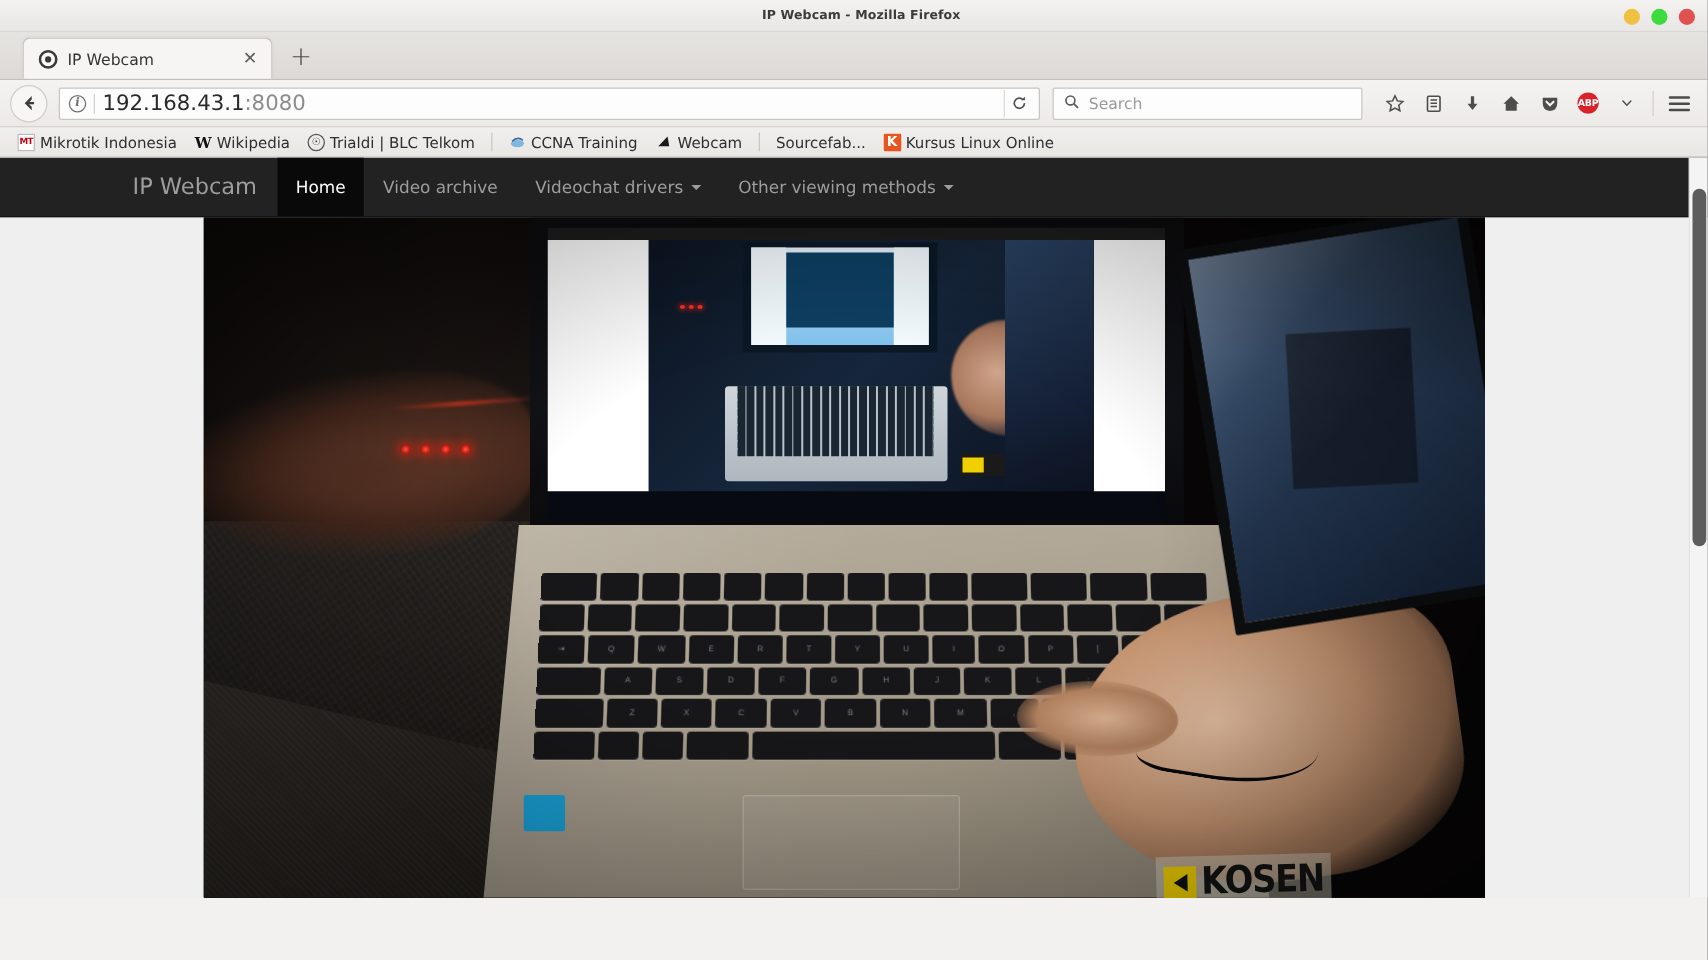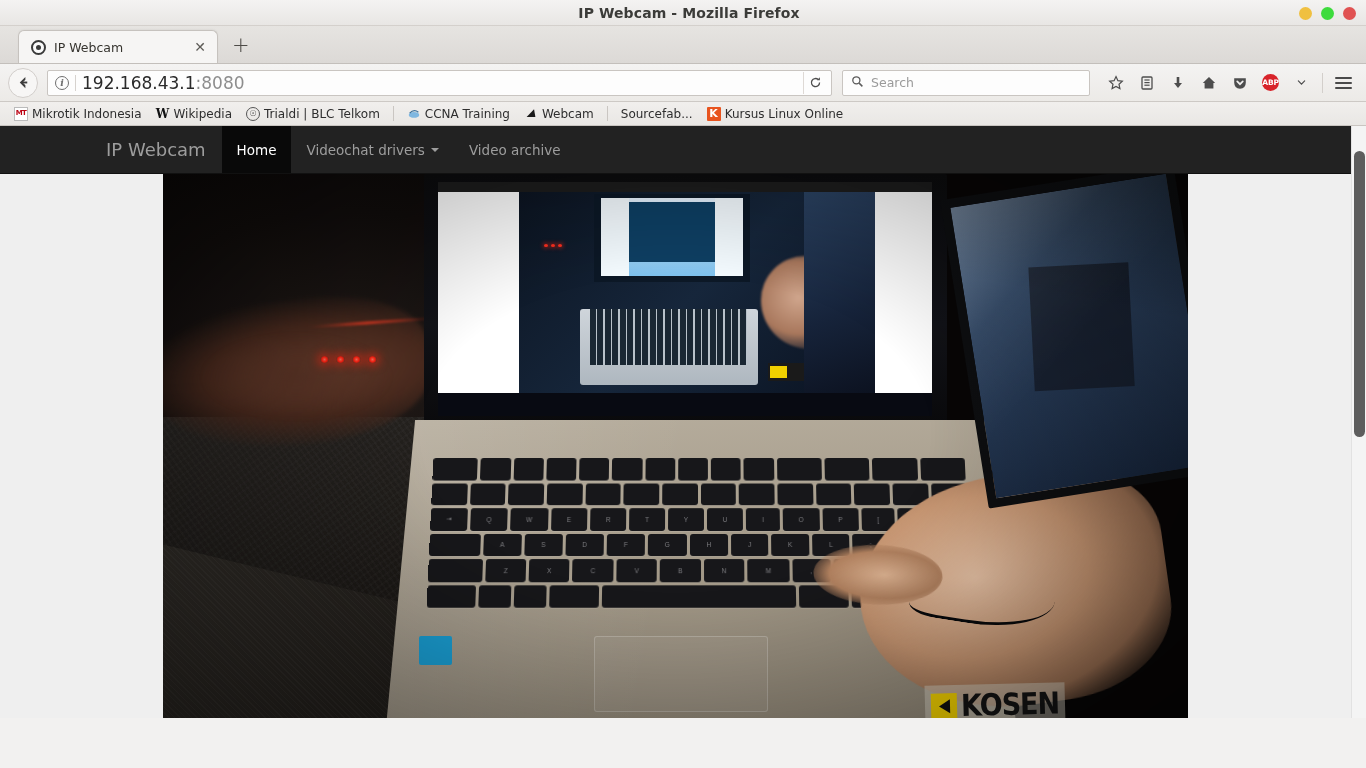--- a/index.html
+++ b/index.html
@@ -12,21 +12,21 @@
 
   
   .titlebar {
     height: 26px;
     background: linear-gradient(#f4f3f2, #e8e6e4);
     border-bottom: 1px solid #d4d0cc;
     display: flex; align-items: center; justify-content: center;
     position: relative;
   }
   .titlebar-text {
-    font-size: 14px; font-weight: bold; color: #3b3b38;
+    font-size: 10px; font-weight: bold; color: #3b3b38;
     letter-spacing: .1px;
     margin-left: 12px;
   }
   .wincontrols {
     position: absolute; right: 10px; top: 0; height: 26px;
     display: flex; align-items: center; gap: 9px;
   }
   .wc { width: 13px; height: 13px; border-radius: 50%; display: block; }
 
   
@@ -587,25 +587,29 @@
 </div>
 
 <div class="content">
 
   <div class="site-nav">
     <div class="brand">IP Webcam</div>
     <div class="nav-item active">
       <span>Home</span>
     </div>
     <div class="nav-item">
+      <span>Video archive</span>
+    </div>
+    <div class="nav-item">
       <span>Videochat drivers</span>
       <span class="caret"></span>
     </div>
     <div class="nav-item">
-      <span>Video archive</span>
+      <span>Other viewing methods</span>
+      <span class="caret"></span>
     </div>
   </div>
 
   <div class="stage">
     <div class="video">
       <div class="v-layer room"></div>
       <div class="carpet"></div>
       <div class="carpet2"></div>
 
       <div class="hand-left"></div>

